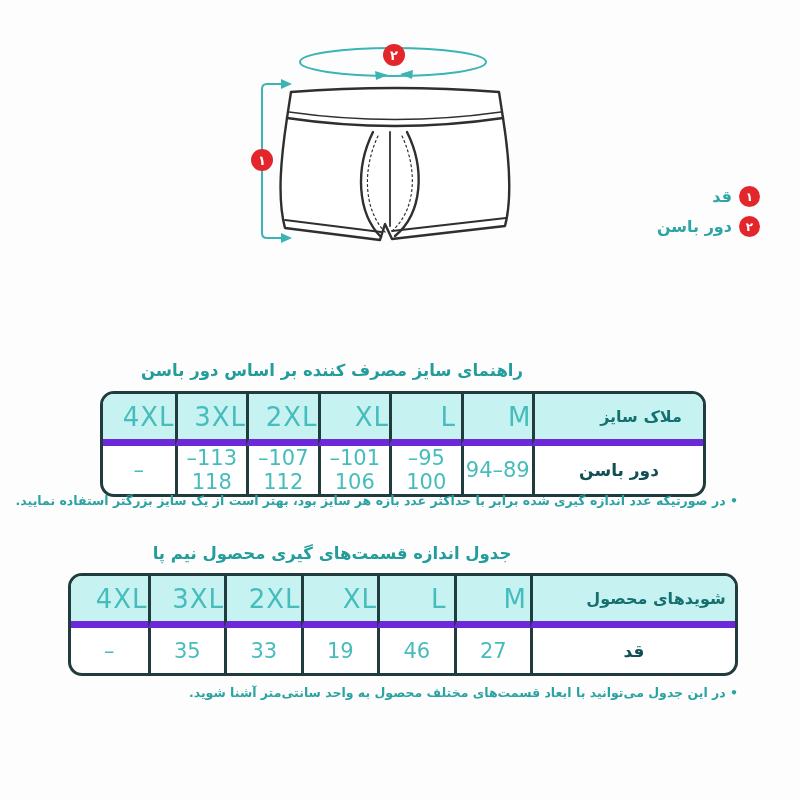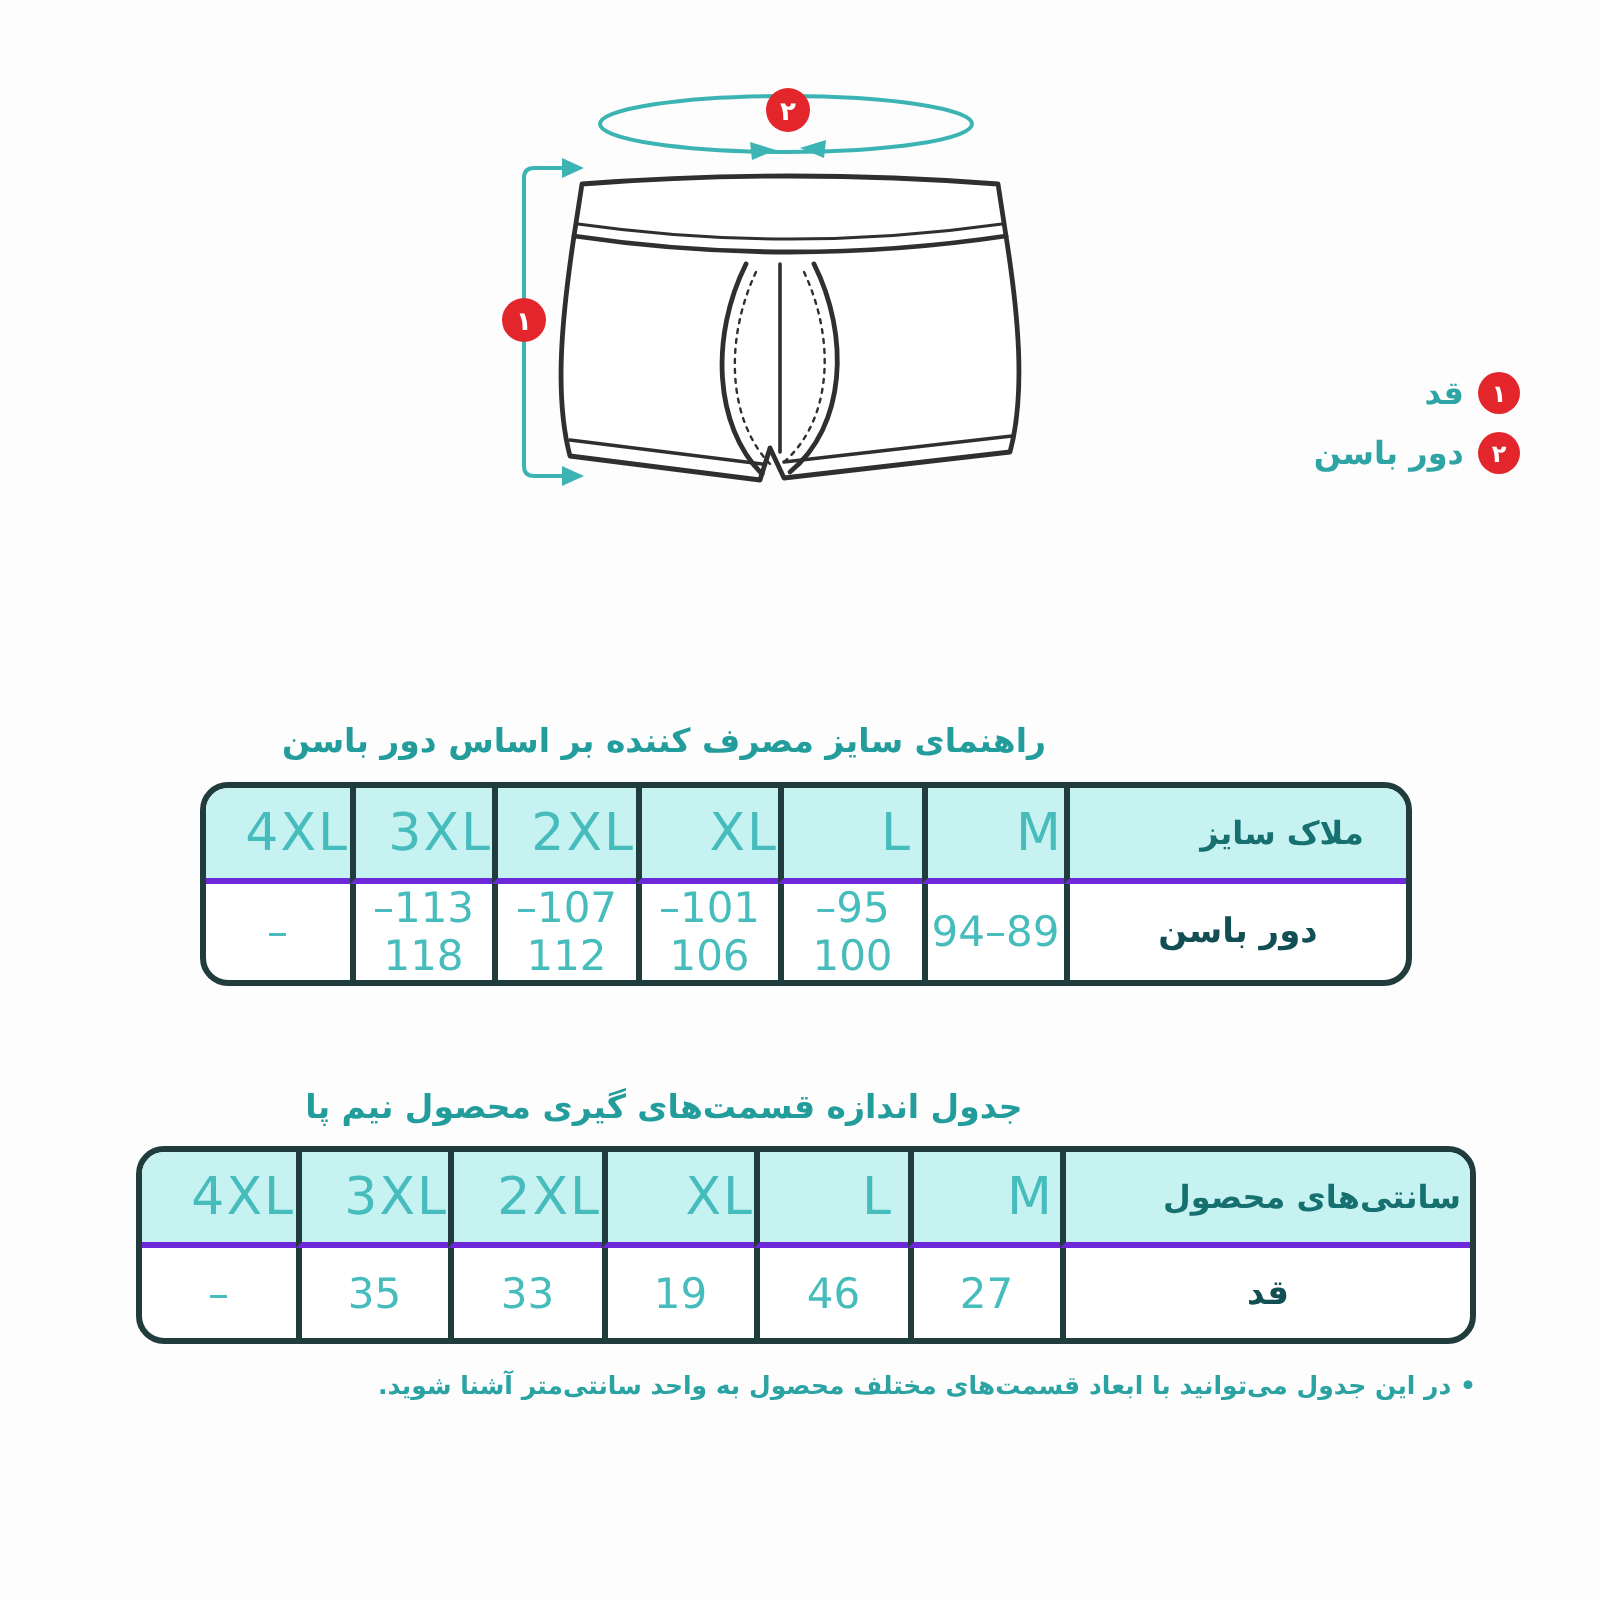--- a/index.html
+++ b/index.html
@@ -38,21 +38,21 @@
   #table-2{left:68px;top:573px;width:664px;}
   table.size-table{
     width:100%;border-collapse:separate;border-spacing:0;direction:rtl;
     table-layout:fixed;
   }
   table.size-table th,table.size-table td{
     height:45px;text-align:center;vertical-align:middle;padding:0;
   }
   table.size-table th:not(:last-child),
   table.size-table td:not(:last-child){border-left:3px solid #203c3c;}
-  table.size-table thead th{background:#c7f2f2;border-bottom:3px solid #6d28d9;padding-left:44px;}
+  table.size-table thead th{background:#c7f2f2;border-bottom:7px solid #6d28d9;padding-left:44px;}
   .col-label{width:124px;}
   #table-2 .col-label{width:158px;}
   .size-letter{color:#47bcbc;font-size:26px;font-weight:400;letter-spacing:1px;}
   .size-value{color:#47bcbc;font-size:21px;font-weight:400;}
   .crit-label{color:#15706f;font-size:16px;font-weight:bold;}
   .row-label{color:#114f55;font-size:17px;font-weight:bold;}
 
   
   .notes{
     right:62px;direction:rtl;text-align:right;
@@ -141,29 +141,30 @@
         <td class="size-value">101–106</td>
         <td class="size-value">107–112</td>
         <td class="size-value">113–118</td>
         <td class="size-value">–</td>
       </tr>
     </tbody>
   </table>
 </div>
 
 <div id="notes-1" class="abs notes">
+  <div>• در صورتیکه عدد اندازه گیری شده برابر با حداکثر عدد بازه هر سایز بود، بهتر است از یک سایز بزرگتر استفاده نمایید.</div>
 </div>
 
 <div id="title-2" class="abs sec-title">جدول اندازه قسمت‌های گیری محصول نیم پا</div>
 
 <div id="table-2" class="abs size-table-wrap">
   <table class="size-table">
     <thead>
       <tr>
-        <th class="col-label crit-label">سانتی‌های محصول</th>
+        <th class="col-label crit-label">شوید‌های محصول</th>
         <th class="size-letter">M</th>
         <th class="size-letter">L</th>
         <th class="size-letter">XL</th>
         <th class="size-letter">2XL</th>
         <th class="size-letter">3XL</th>
         <th class="size-letter">4XL</th>
       </tr>
     </thead>
     <tbody>
       <tr>

